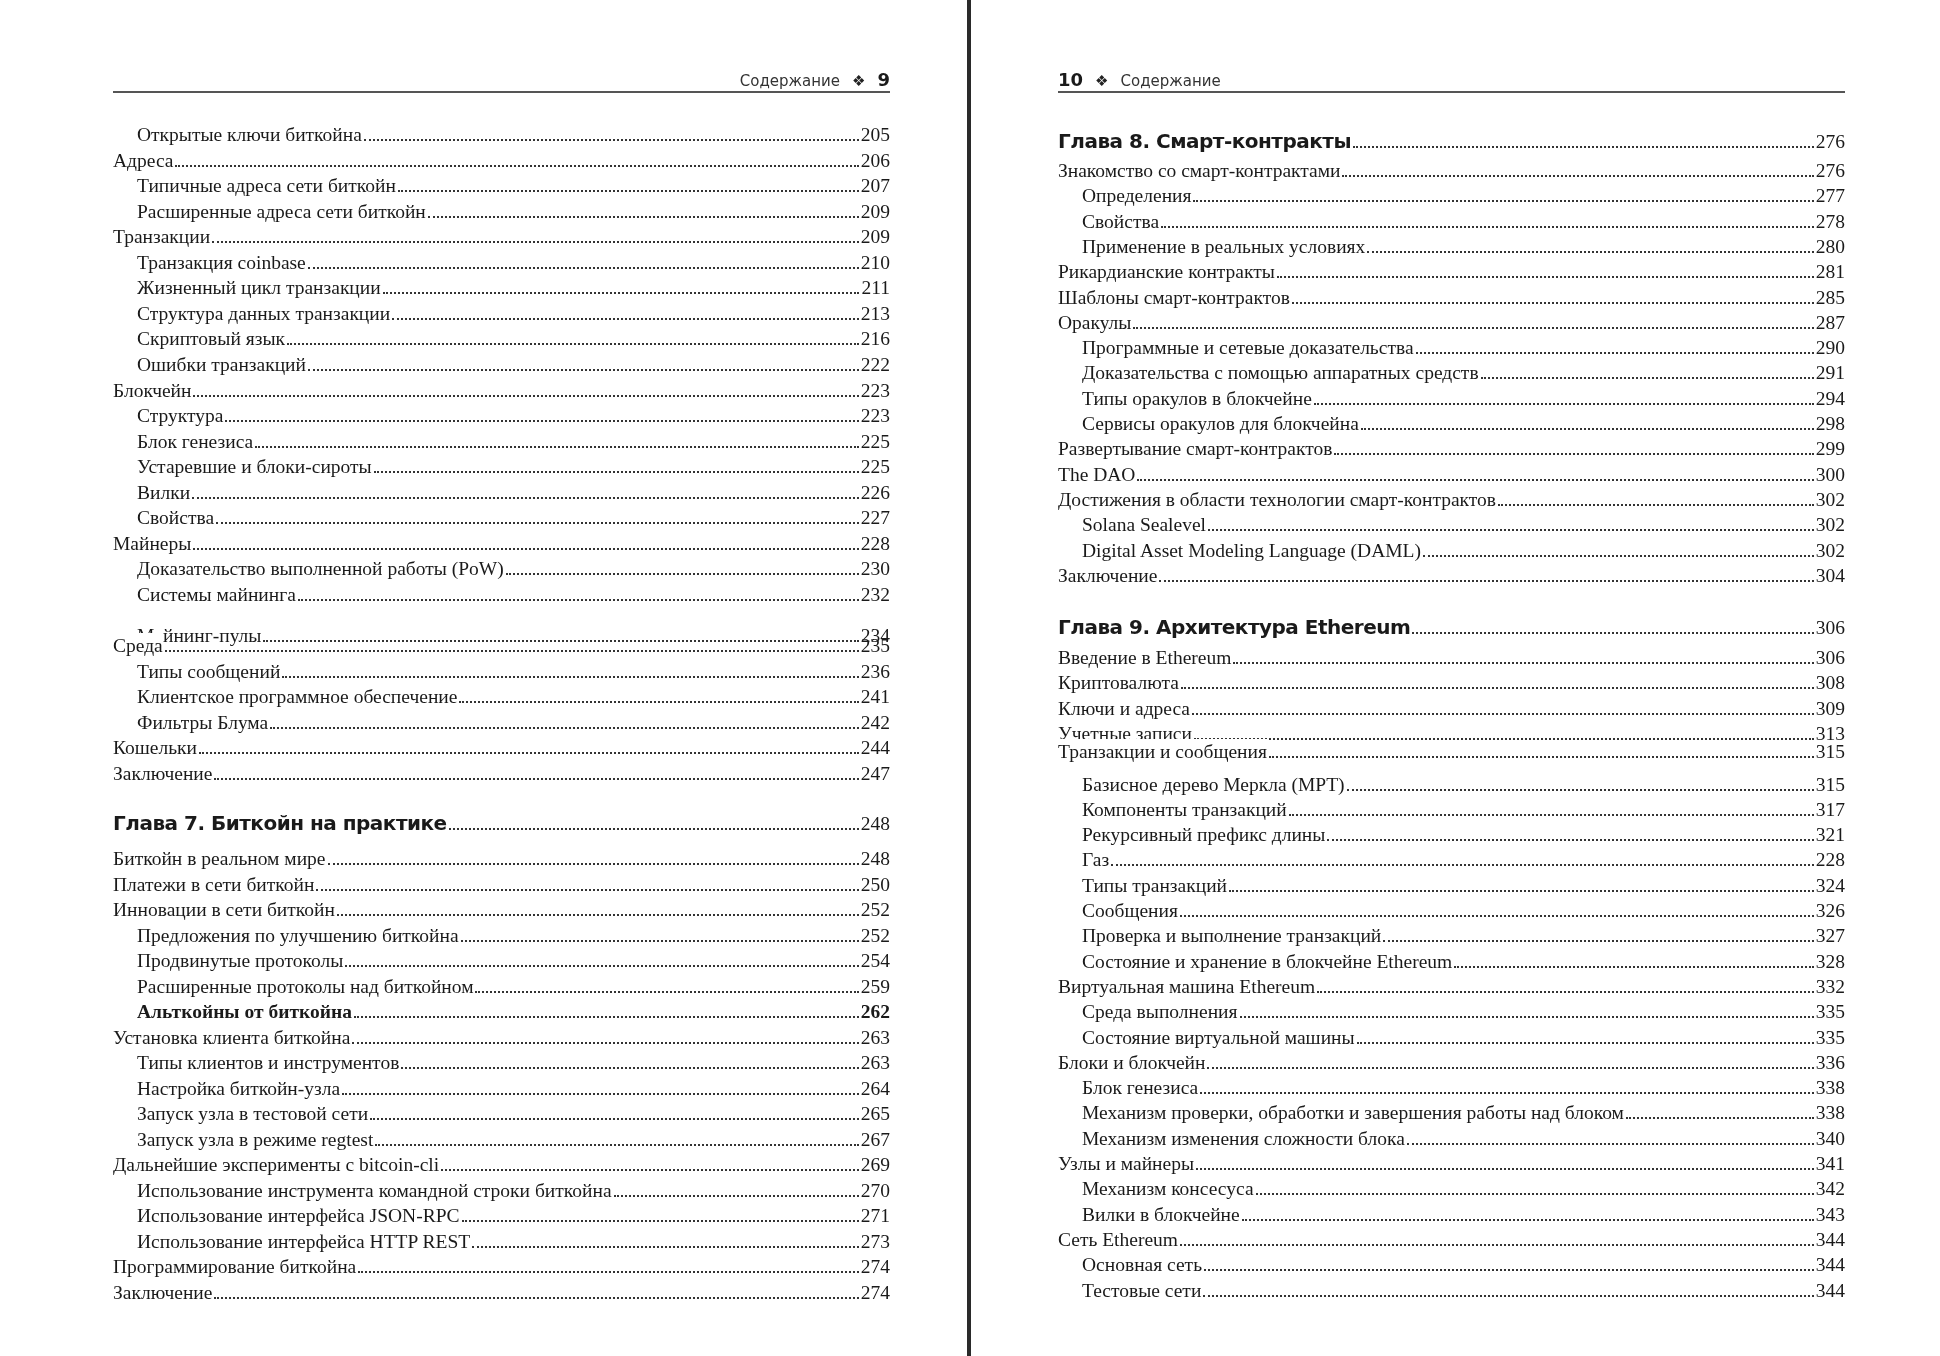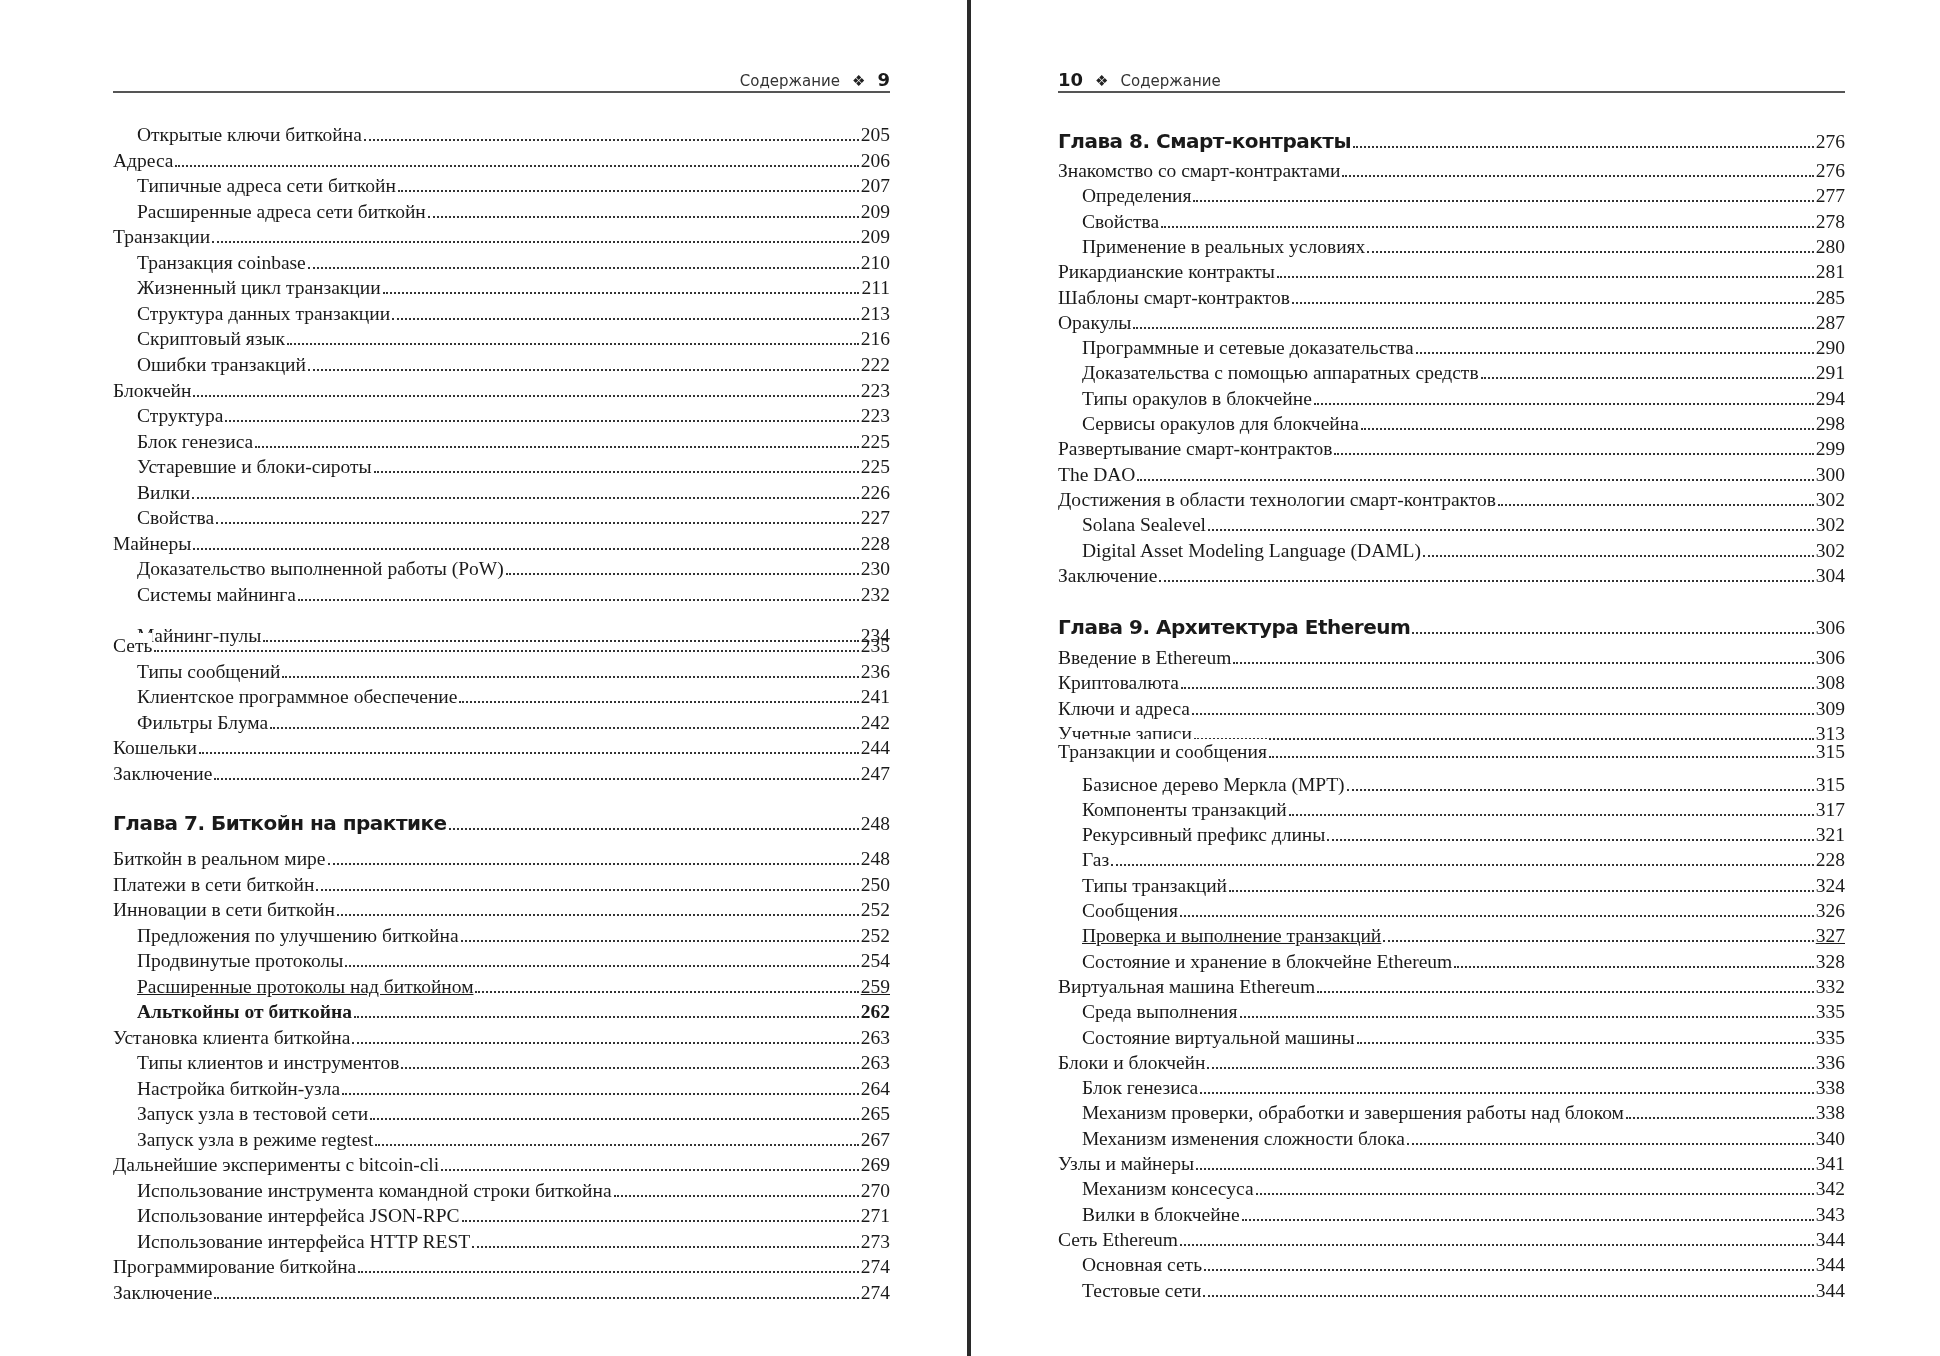--- a/index.html
+++ b/index.html
@@ -133,21 +133,21 @@
         <span class="t">Системы майнинга</span>
         <span class="lead"></span>
         <span class="p">232</span>
       </div>
       <div class="row l2" style="top: 607.45px; margin-top: 16px;">
         <span class="t">Майнинг-пулы</span>
         <span class="lead"></span>
         <span class="p">234</span>
       </div>
       <div class="row" style="top: 633px;">
-        <span class="t">Сеть</span>
+        <span class="t">Среда</span>
         <span class="lead"></span>
         <span class="p">235</span>
       </div>
       <div class="row l2" style="top: 658.55px;">
         <span class="t">Типы сообщений</span>
         <span class="lead"></span>
         <span class="p">236</span>
       </div>
       <div class="row l2" style="top: 684.1px;">
         <span class="t">Клиентское программное обеспечение</span>
@@ -196,21 +196,21 @@
       <div class="row l2" style="top: 922.5px;">
         <span class="t">Предложения по улучшению биткойна</span>
         <span class="lead"></span>
         <span class="p">252</span>
       </div>
       <div class="row l2" style="top: 948px;">
         <span class="t">Продвинутые протоколы</span>
         <span class="lead"></span>
         <span class="p">254</span>
       </div>
-      <div class="row l2" style="top: 973.5px; text-decoration: underline;">
+      <div class="row l2" style="top: 973.5px;">
         <span class="t">Расширенные протоколы над биткойном</span>
         <span class="lead"></span>
         <span class="p">259</span>
       </div>
       <div class="row l2" style="top: 999px; font-weight: bold;">
         <span class="t">Альткойны от биткойна</span>
         <span class="lead"></span>
         <span class="p">262</span>
       </div>
       <div class="row" style="top: 1024.5px;">
@@ -430,21 +430,21 @@
       <div class="row l2" style="top: 872.7px;">
         <span class="t">Типы транзакций</span>
         <span class="lead"></span>
         <span class="p">324</span>
       </div>
       <div class="row l2" style="top: 898px;">
         <span class="t">Сообщения</span>
         <span class="lead"></span>
         <span class="p">326</span>
       </div>
-      <div class="row l2" style="top: 923.3px; text-decoration: underline;">
+      <div class="row l2" style="top: 923.3px;">
         <span class="t">Проверка и выполнение транзакций</span>
         <span class="lead"></span>
         <span class="p">327</span>
       </div>
       <div class="row l2" style="top: 948.6px;">
         <span class="t">Состояние и хранение в блокчейне Ethereum</span>
         <span class="lead"></span>
         <span class="p">328</span>
       </div>
       <div class="row" style="top: 973.9px;">

